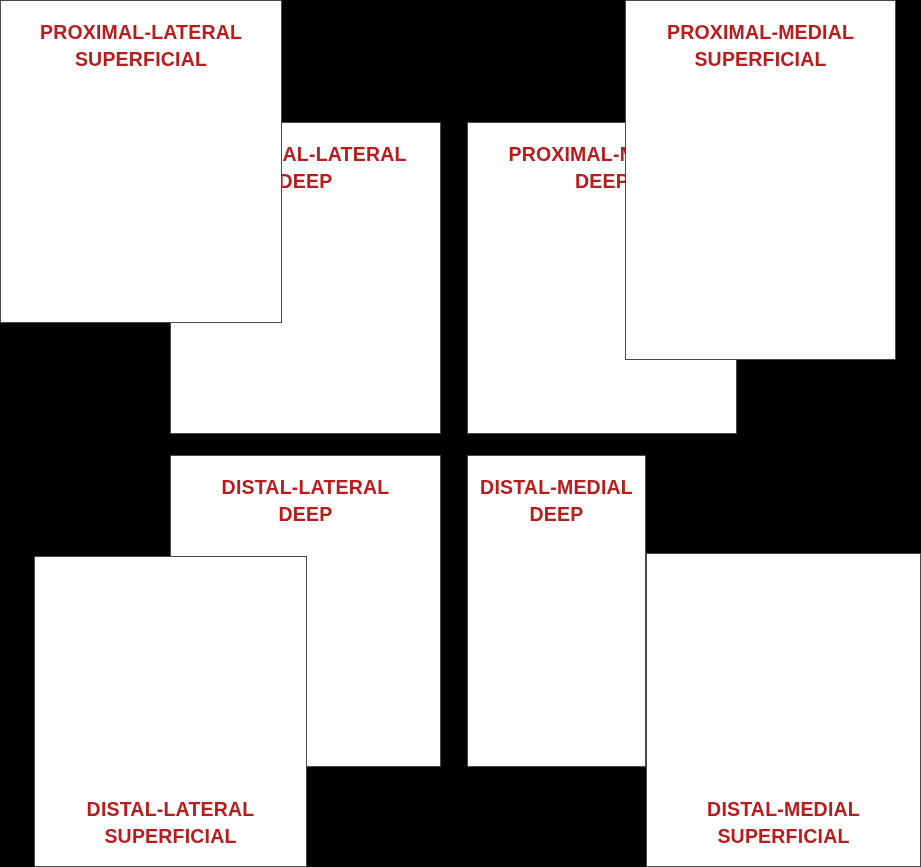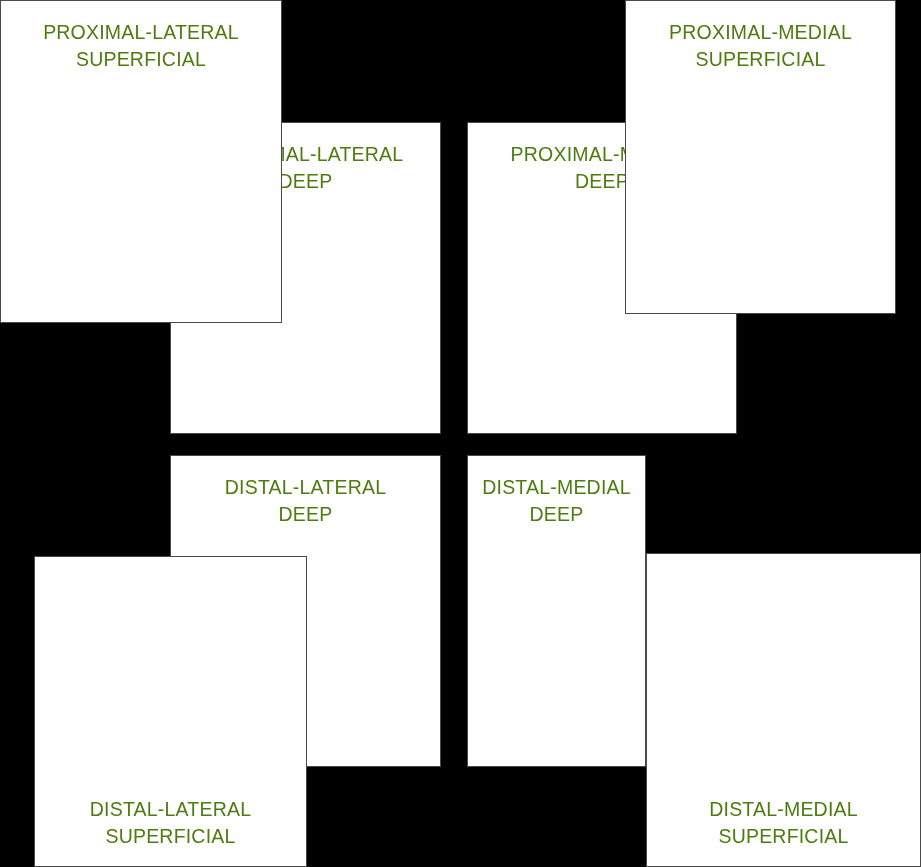--- a/index.html
+++ b/index.html
@@ -25,23 +25,23 @@
     display: flex;
     justify-content: center;
   }
   .panel.label-top {
     align-items: flex-start;
   }
   .panel.label-bottom {
     align-items: flex-end;
   }
   .panel-label {
-    color: #4d7c0f;
+    color: #b91c1c;
     font-size: 19.5px;
-    font-weight: normal;
+    font-weight: bold;
     line-height: 1.38;
     letter-spacing: 0.2px;
     text-align: center;
     white-space: pre-line;
     width: 100%;
   }
   .panel.label-top .panel-label {
     padding-top: 18px;
   }
   .panel.label-bottom .panel-label {
@@ -56,21 +56,21 @@
 
 <div id="stage">
     <div class="panel label-top z-super" style="left: 0px; top: 0px; width: 282px; height: 323px;">
       <div class="panel-label">PROXIMAL-LATERAL
 SUPERFICIAL</div>
     </div>
     <div class="panel label-top z-deep" style="left: 170px; top: 122px; width: 271px; height: 312px;">
       <div class="panel-label">PROXIMAL-LATERAL
 DEEP</div>
     </div>
-    <div class="panel label-top z-super" style="left: 625px; top: 0px; width: 271px; height: 314px;">
+    <div class="panel label-top z-super" style="left: 625px; top: 0px; width: 271px; height: 360px;">
       <div class="panel-label">PROXIMAL-MEDIAL
 SUPERFICIAL</div>
     </div>
     <div class="panel label-top z-deep" style="left: 467px; top: 122px; width: 270px; height: 312px;">
       <div class="panel-label">PROXIMAL-MEDIAL
 DEEP</div>
     </div>
     <div class="panel label-top z-deep" style="left: 170px; top: 455px; width: 271px; height: 312px;">
       <div class="panel-label">DISTAL-LATERAL
 DEEP</div>

